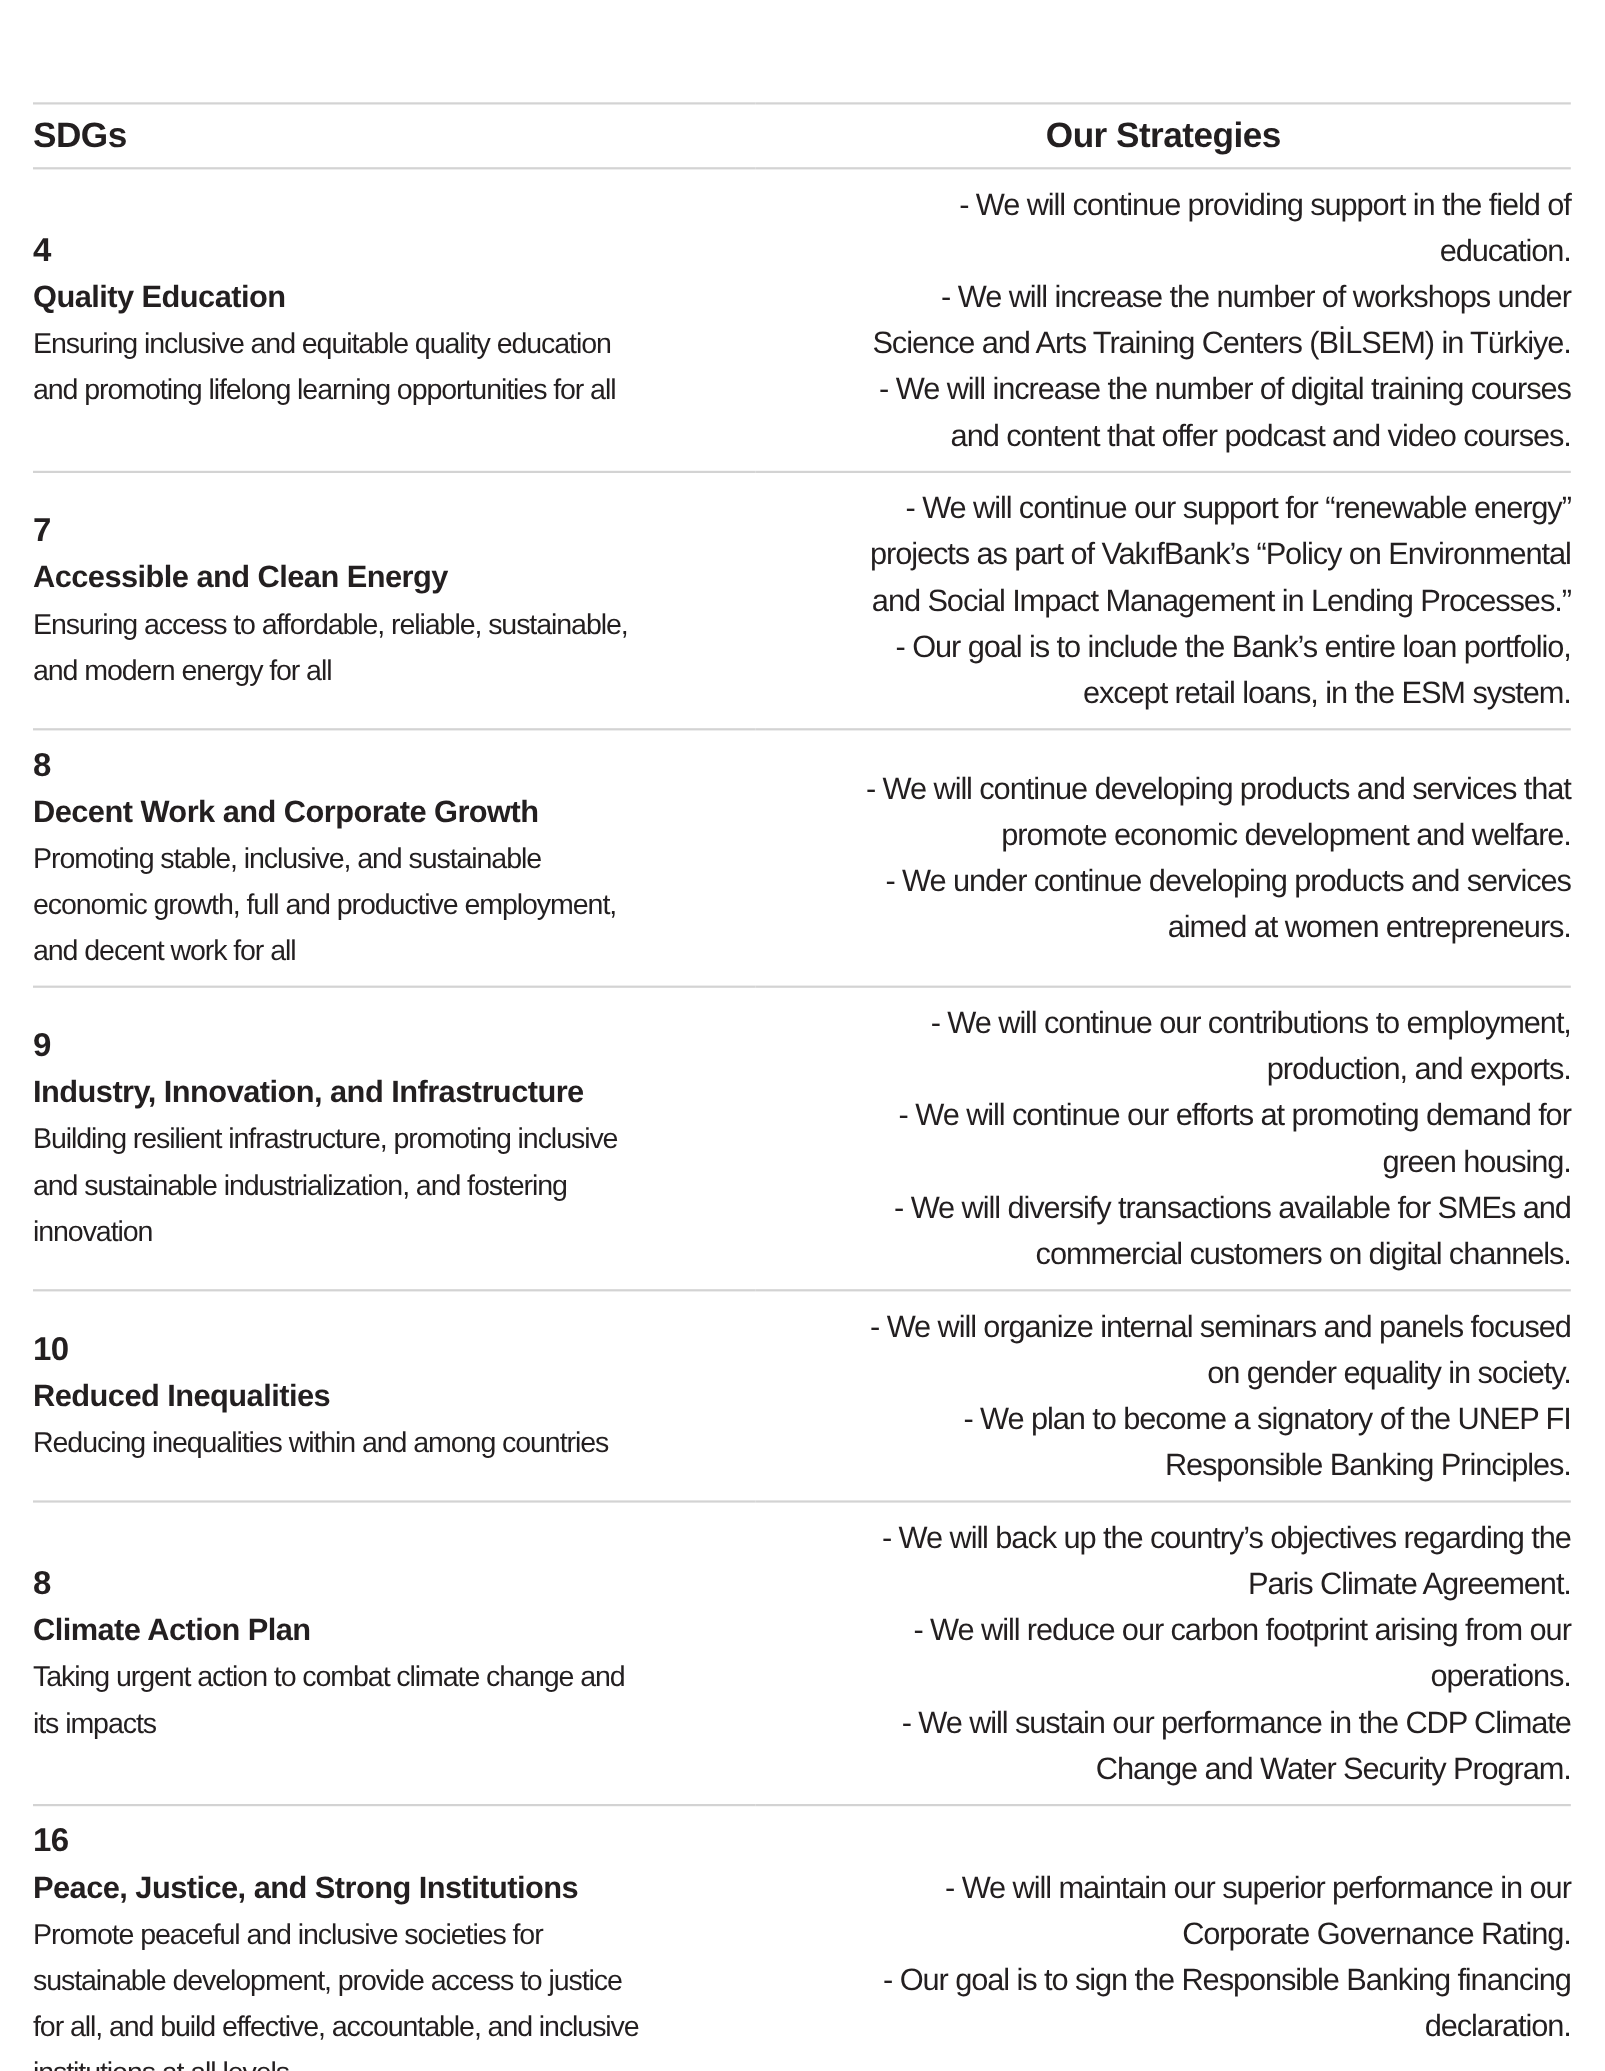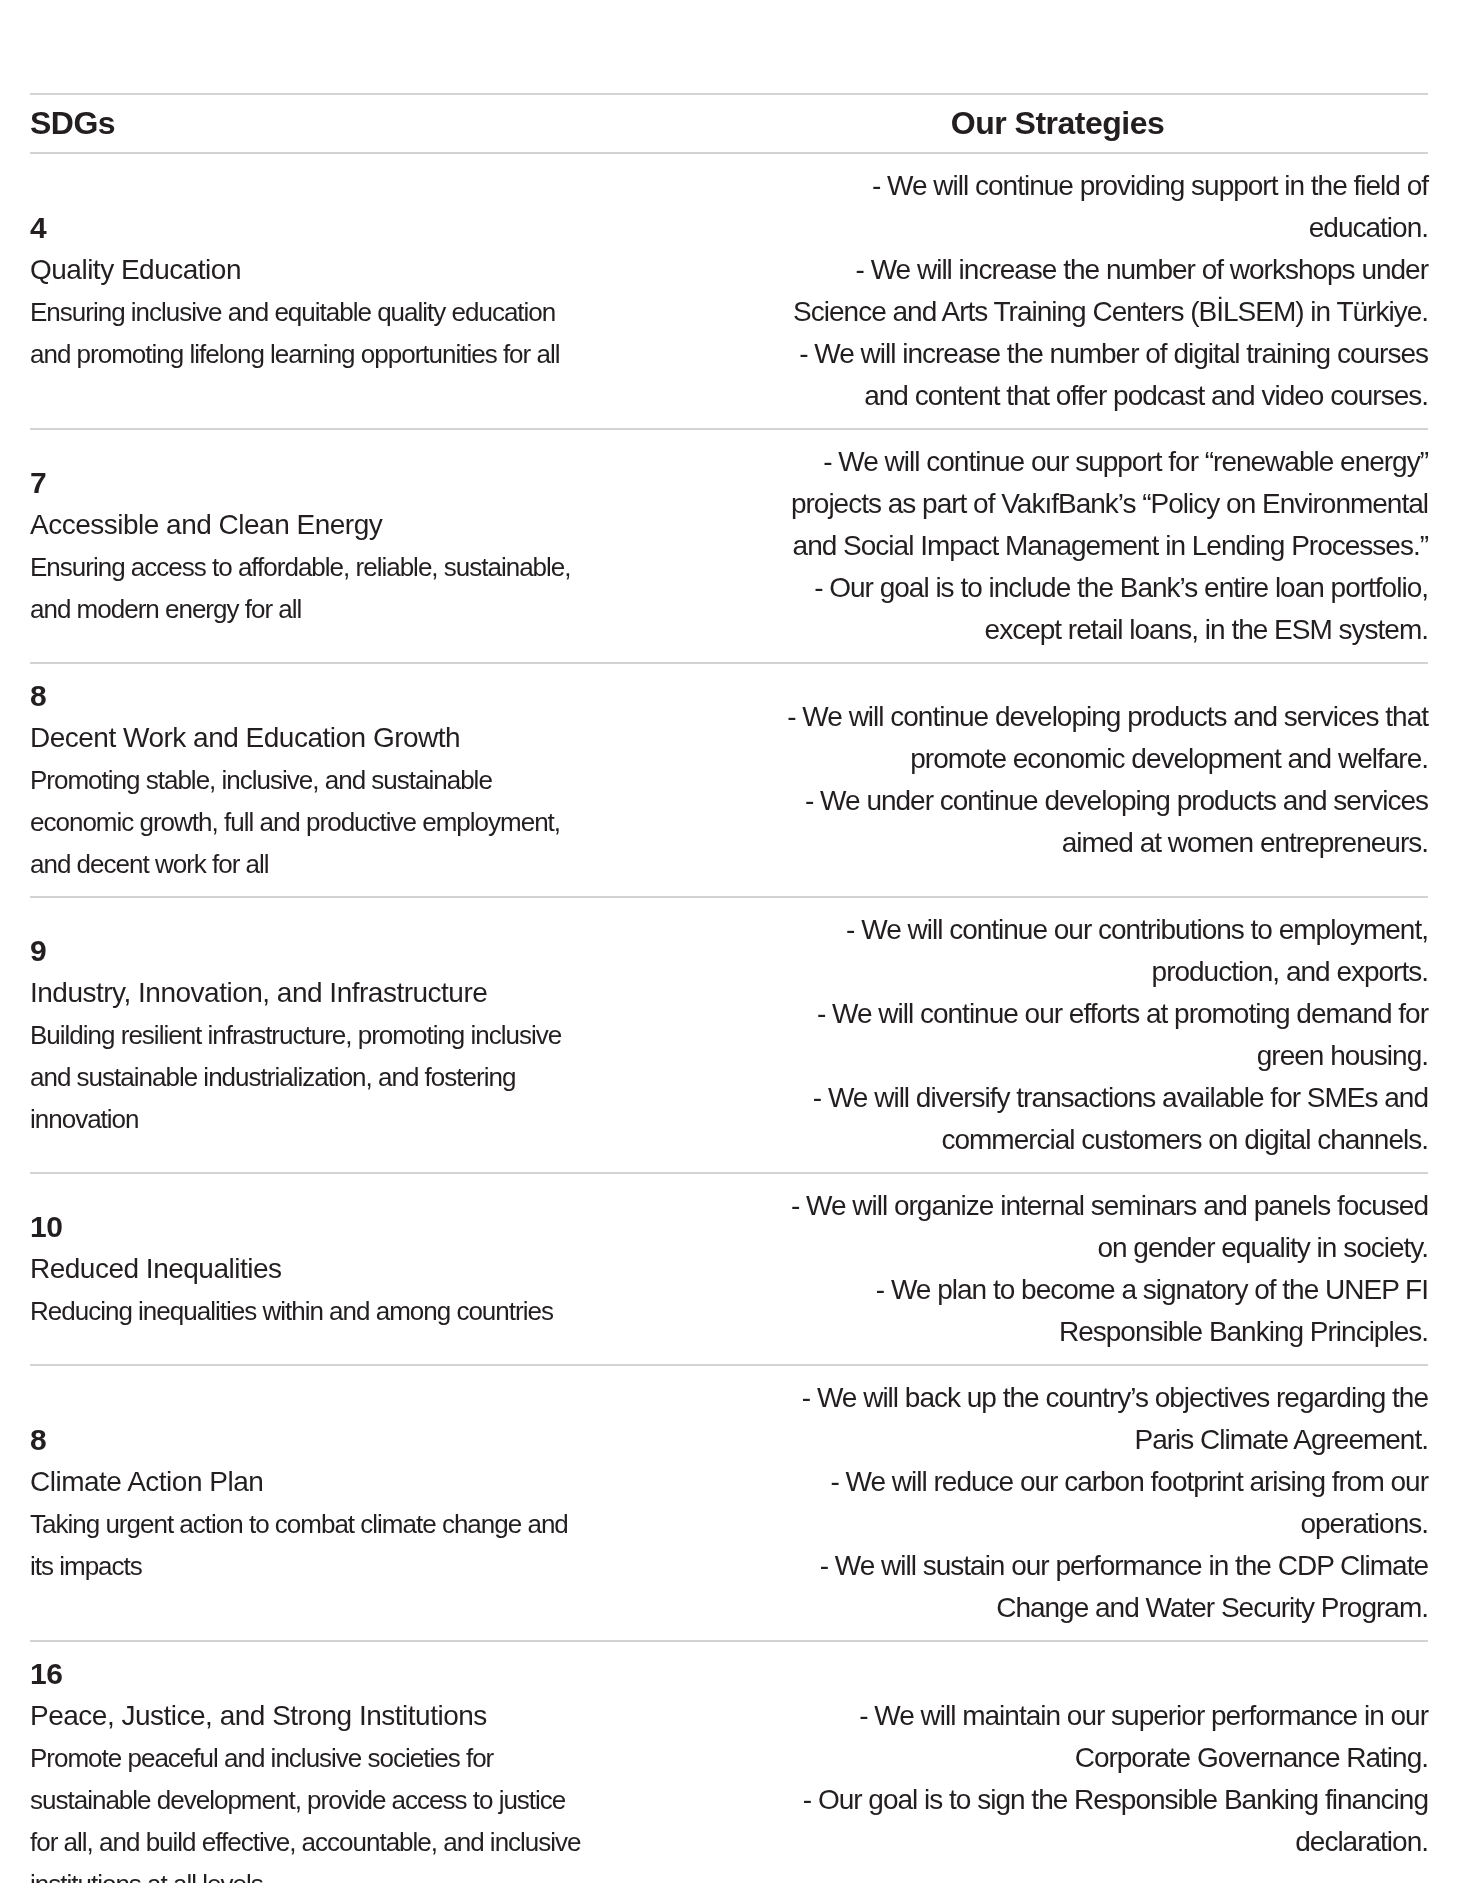--- a/index.html
+++ b/index.html
@@ -56,21 +56,21 @@
     font-size: 28px;
     line-height: 42px;
     letter-spacing: -1px;
   }
   .sdg-number {
     font-weight: bold;
     font-size: 30px;
     letter-spacing: -0.5px;
   }
   .sdg-title {
-    font-weight: normal;
+    font-weight: bold;
     font-size: 28px;
     letter-spacing: -0.5px;
   }
   .sdg-desc,
   .strategy-list {
     white-space: pre-line;
   }
 </style>
 </head>
 <body>
@@ -113,21 +113,21 @@
 projects as part of VakıfBank’s “Policy on Environmental
 and Social Impact Management in Lending Processes.”
 - Our goal is to include the Bank’s entire loan portfolio,
 except retail loans, in the ESM system.</div>
     </td>
   </tr>
 
   <tr>
     <td class="cell-left">
       <div class="sdg-number">8</div>
-      <div class="sdg-title">Decent Work and Education Growth</div>
+      <div class="sdg-title">Decent Work and Corporate Growth</div>
       <div class="sdg-desc">Promoting stable, inclusive, and sustainable
 economic growth, full and productive employment,
 and decent work for all</div>
     </td>
     <td class="cell-right">
       <div class="strategy-list">- We will continue developing products and services that
 promote economic development and welfare.
 - We under continue developing products and services
 aimed at women entrepreneurs.</div>
     </td>

